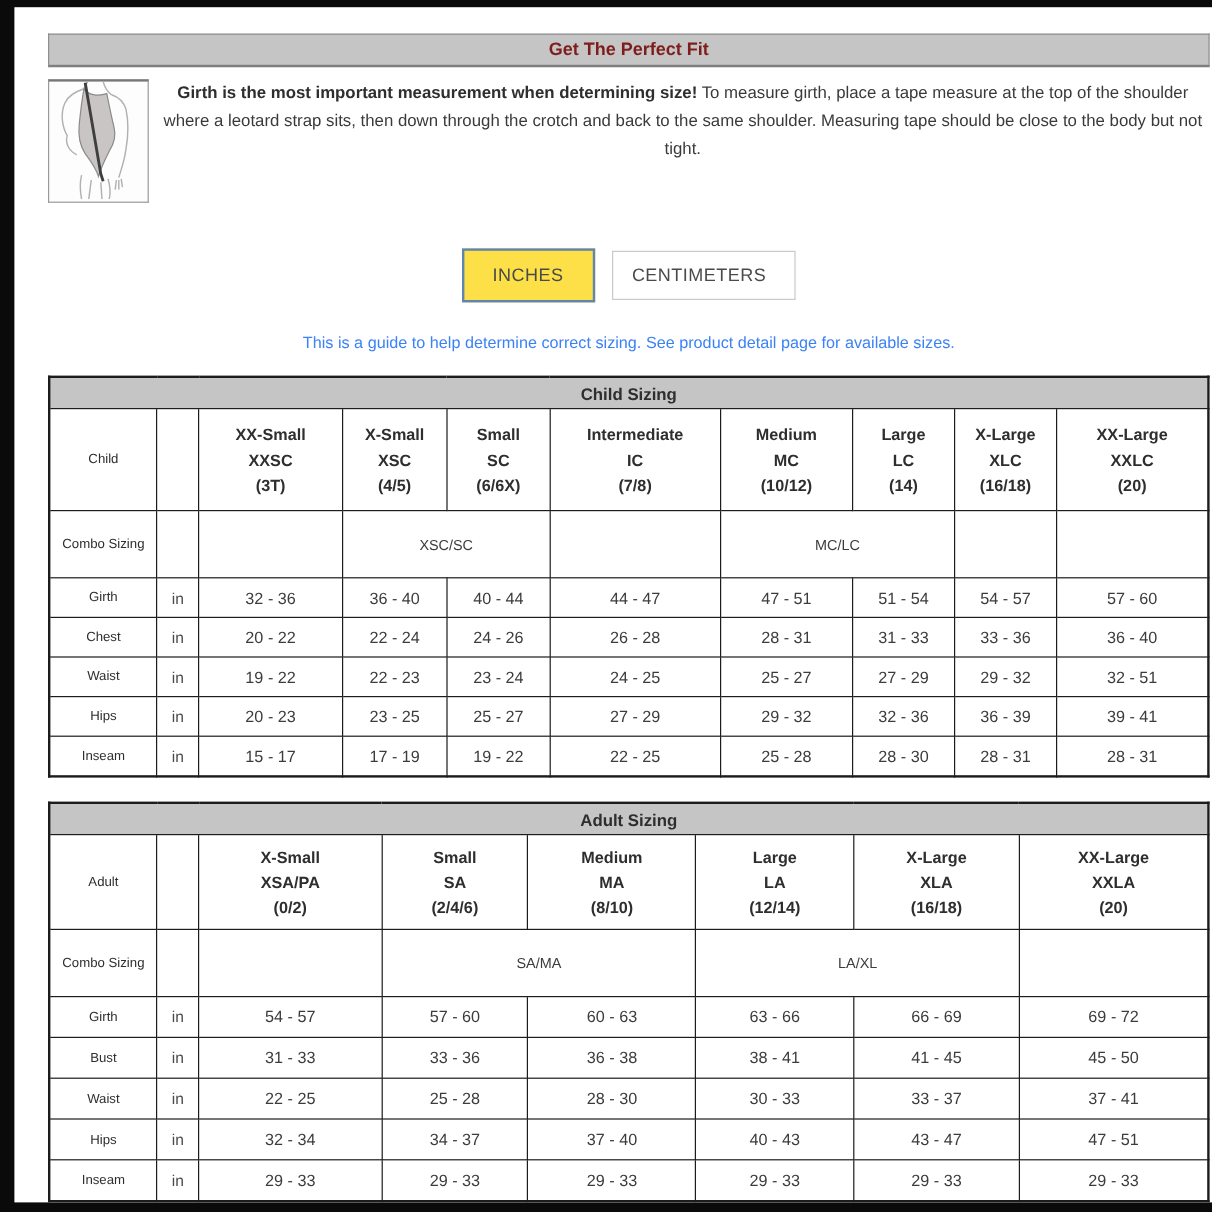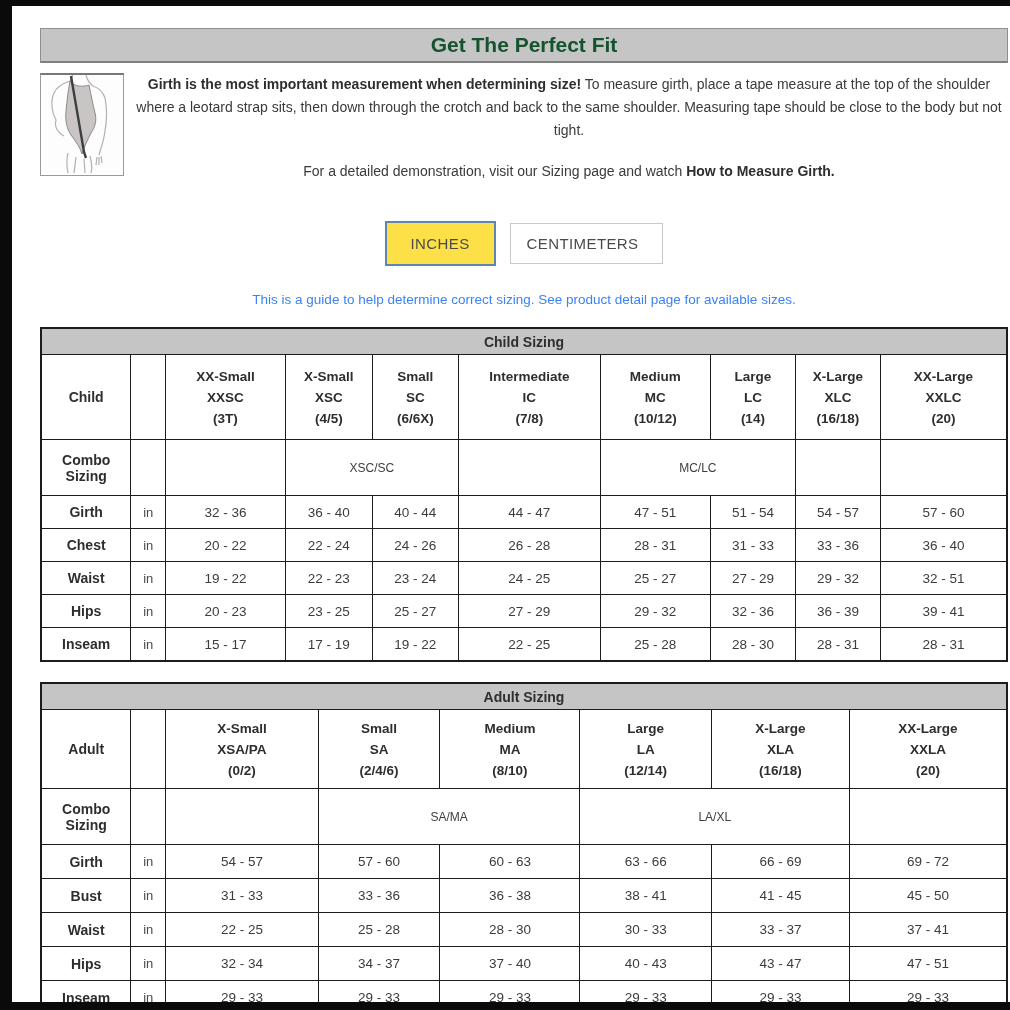--- a/index.html
+++ b/index.html
@@ -8,21 +8,21 @@
     width:1010px;height:1010px;box-sizing:border-box;overflow:hidden;
     background:#fff;
     border-left:12px solid #0a0a0a;
     border-top:6px solid #0a0a0a;
     border-bottom:8px solid #0a0a0a;
   }
   .content{box-sizing:border-box;padding:22px 2px 0 28px;}
 
   .title-bar{
     background:#c5c5c5;border:1px solid #8f8f8f;border-bottom:2px solid #7f7f7f;
-    text-align:center;font-weight:bold;font-size:21px;color:#14532d;
+    text-align:center;font-weight:bold;font-size:15px;color:#7f1d1d;
     padding:4px 0;margin-right:0;
   }
 
   .intro{display:flex;margin-top:10px;}
   .figure-box{
     width:82px;height:100px;flex:0 0 82px;border:1px solid #9a9a9a;border-top:2px solid #777;
     background:#fdfdfd;
   }
   .intro-text{flex:1;text-align:center;font-size:14px;line-height:23px;padding:0 4px 0 10px;}
   .intro-text b{color:#2e2e2e;}
@@ -44,21 +44,21 @@
   table.size-table{
     width:100%;border-collapse:collapse;table-layout:fixed;margin-top:20px;
     border:2px solid #1c1c1c;
   }
   table.size-table td{
     border:1px solid #1c1c1c;text-align:center;vertical-align:middle;
     padding:0 2px;overflow:hidden;
   }
   td.ttl{background:#c5c5c5;font-weight:bold;font-size:14px;color:#2e2e2e;height:25px;}
   td.hdr{font-weight:bold;font-size:13.5px;line-height:21px;color:#2e2e2e;}
-  td.rowlbl{font-weight:bold;font-size:14px;color:#2e2e2e;}
+  td.rowlbl{font-weight:normal;font-size:11px;color:#2e2e2e;}
   td.unit{font-size:13px;color:#4a4a4a;}
   td.val{font-size:13.5px;color:#3c3c3c;}
   td.combo{font-size:12px;color:#3c3c3c;}
   tr.hdr-row-child td{height:84px;}
   tr.hdr-row-adult td{height:78px;}
   tr.combo-row td{height:55px;}
   tr.data-row-child td{height:32px;}
   tr.data-row-adult td{height:33px;}
   td.thick-left{border-left:2px solid #1c1c1c;}
 </style>
@@ -90,21 +90,20 @@
                    C50 20 52 30 54 38 C56 46 54 52 50 58
                    C46 66 43 72 41 79
                    C39 72 35 67 30 60
                    C26 54 24 46 25 36 C26 26 27 16 29 6 Z" fill="#c9c5c5" stroke="#8a8a8a" stroke-width="1"></path>
 
           <path d="M30 1 L43 77 L45 83" fill="none" stroke="#3f3f3f" stroke-width="2.4"></path>
         </svg>
       </div>
       <div class="intro-text">
         <div><b>Girth is the most important measurement when determining size!</b><span> To measure girth, place a tape measure at the top of the shoulder where a leotard strap sits, then down through the crotch and back to the same shoulder. Measuring tape should be close to the body but not tight.</span></div>
-        <div class="demo-line"><span>For a detailed demonstration, visit our Sizing page and watch </span><b>How to Measure Girth.</b></div>
       </div>
     </div>
 
     <div class="unit-buttons">
       <span class="btn selected">INCHES</span><span class="btn">CENTIMETERS</span>
     </div>
 
     <div class="guide-note">This is a guide to help determine correct sizing. See product detail page for available sizes.</div>
 
     <table class="size-table" id="child-table">

